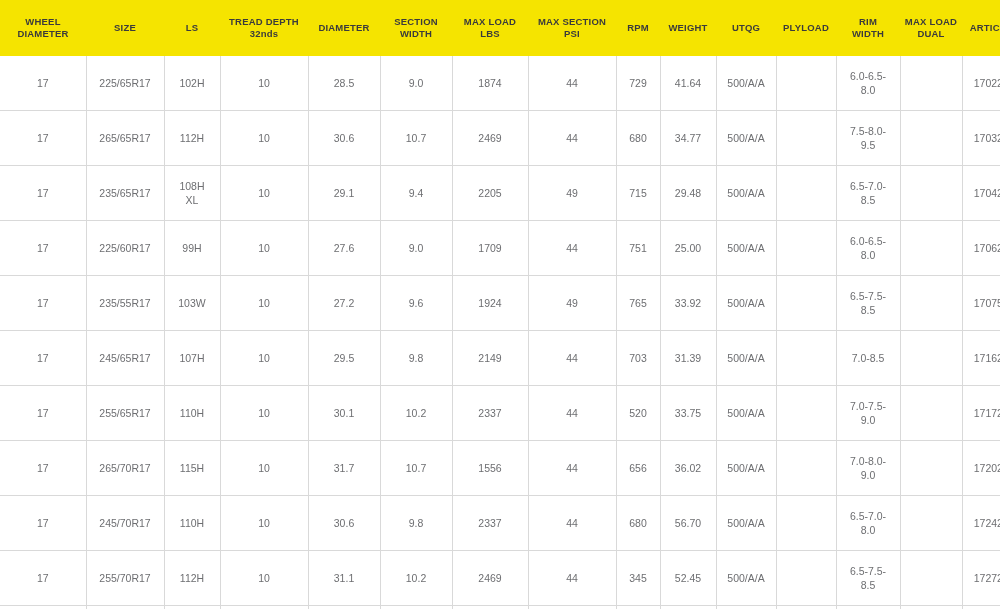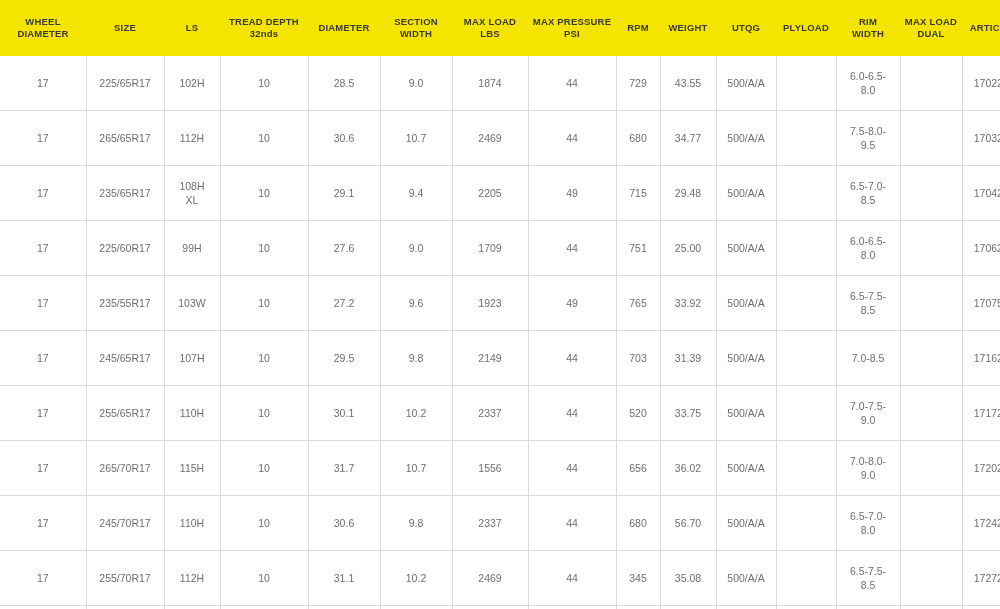--- a/index.html
+++ b/index.html
@@ -115,21 +115,21 @@
       </th>
       <th>
         <span>SECTION</span>
         <span class="sub">WIDTH</span>
       </th>
       <th>
         <span>MAX LOAD</span>
         <span class="sub">LBS</span>
       </th>
       <th>
-        <span>MAX PRESSURE</span>
+        <span>MAX SECTION</span>
         <span class="sub">PSI</span>
       </th>
       <th>
         <span>RPM</span>
       </th>
       <th>
         <span>WEIGHT</span>
       </th>
       <th>
         <span>UTQG</span>
@@ -154,21 +154,21 @@
     <tr>
       <td>17</td>
       <td>225/65R17</td>
       <td>102H</td>
       <td>10</td>
       <td>28.5</td>
       <td>9.0</td>
       <td>1874</td>
       <td>44</td>
       <td>729</td>
-      <td>43.55</td>
+      <td>41.64</td>
       <td>500/A/A</td>
       <td></td>
       <td>6.0-6.5-
 8.0</td>
       <td></td>
       <td>170223</td>
     </tr>
     <tr>
       <td>17</td>
       <td>265/65R17</td>
@@ -224,21 +224,21 @@
       <td></td>
       <td>170629</td>
     </tr>
     <tr>
       <td>17</td>
       <td>235/55R17</td>
       <td>103W</td>
       <td>10</td>
       <td>27.2</td>
       <td>9.6</td>
-      <td>1923</td>
+      <td>1924</td>
       <td>49</td>
       <td>765</td>
       <td>33.92</td>
       <td>500/A/A</td>
       <td></td>
       <td>6.5-7.5-
 8.5</td>
       <td></td>
       <td>170759</td>
     </tr>
@@ -316,21 +316,21 @@
     <tr>
       <td>17</td>
       <td>255/70R17</td>
       <td>112H</td>
       <td>10</td>
       <td>31.1</td>
       <td>10.2</td>
       <td>2469</td>
       <td>44</td>
       <td>345</td>
-      <td>35.08</td>
+      <td>52.45</td>
       <td>500/A/A</td>
       <td></td>
       <td>6.5-7.5-
 8.5</td>
       <td></td>
       <td>172722</td>
     </tr>
     <tr>
       <td>17</td>
       <td>235/60R17</td>

